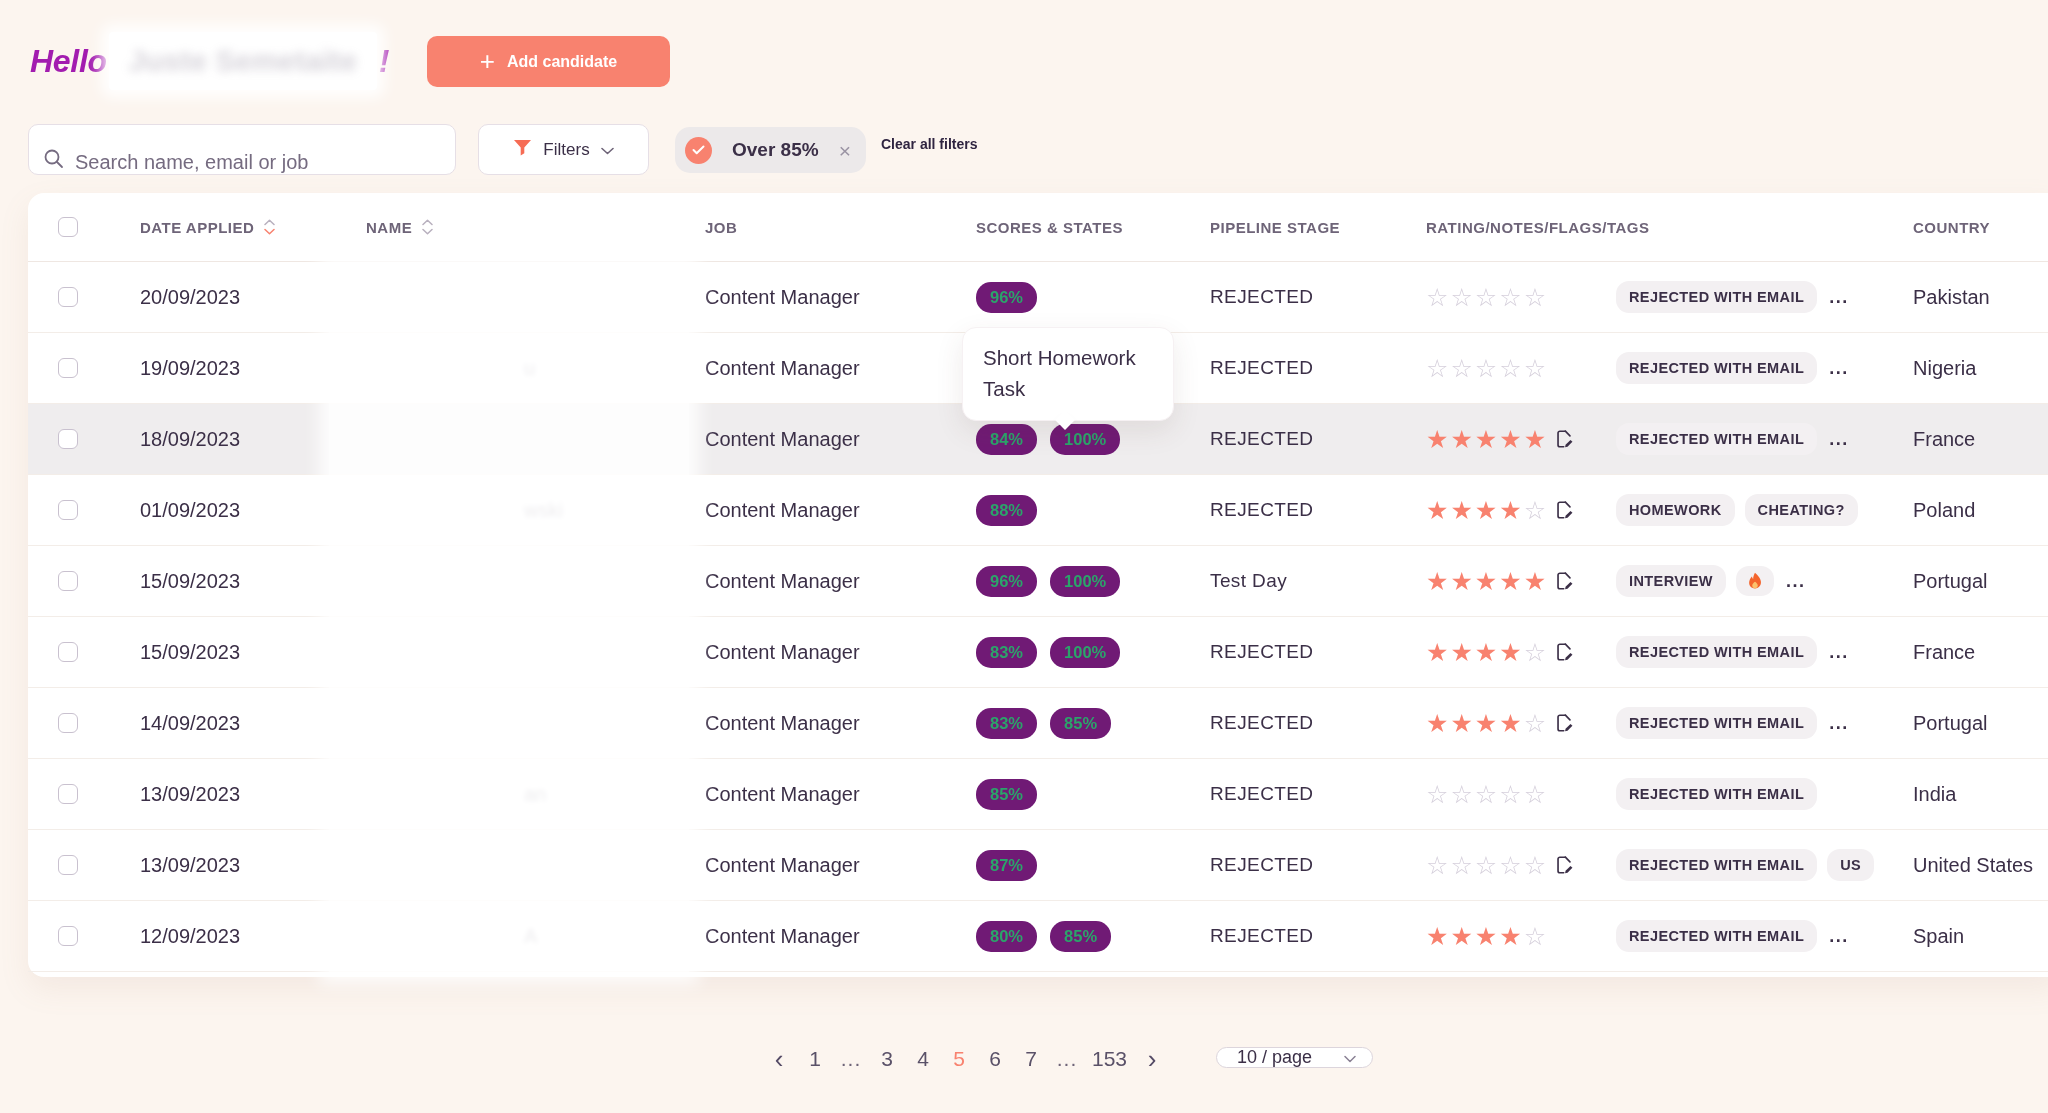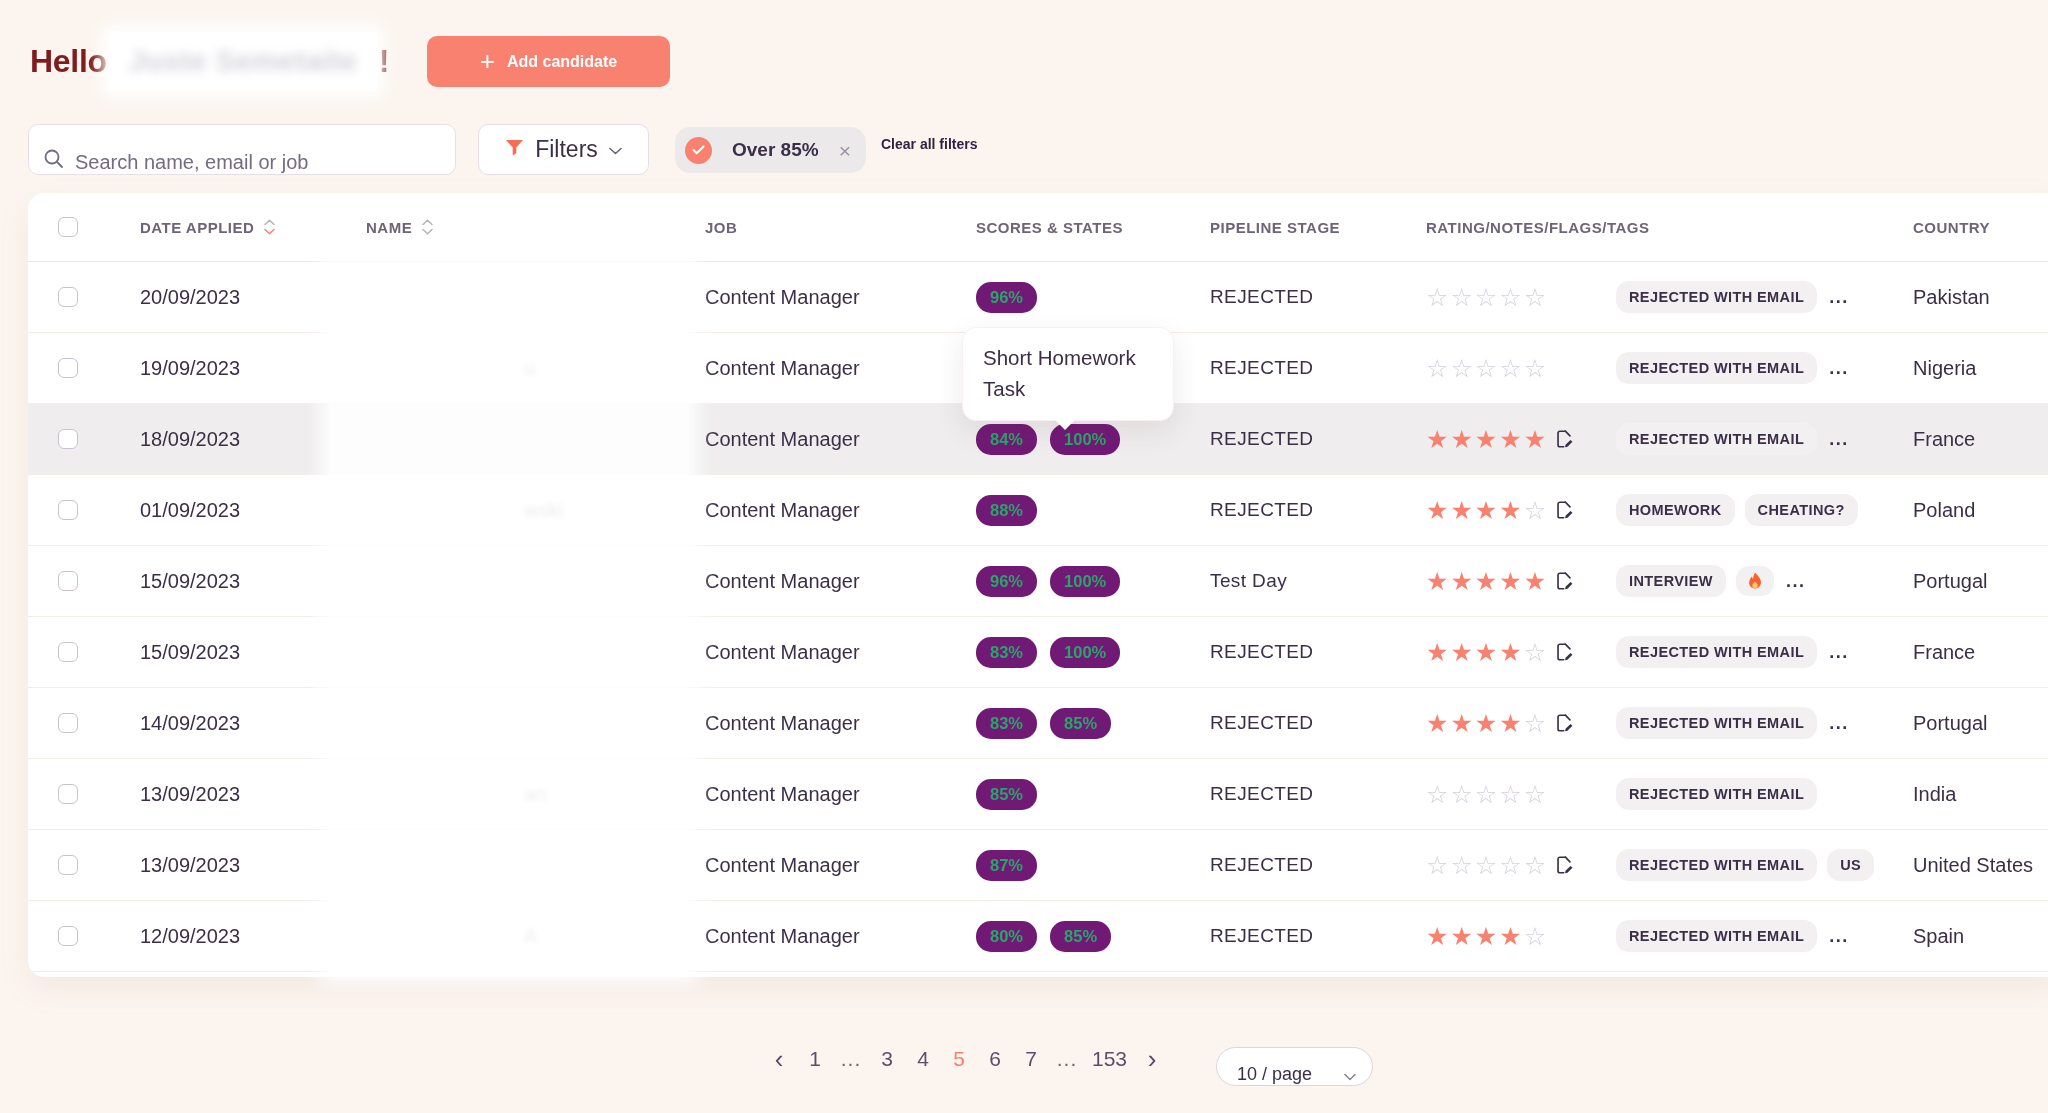--- a/index.html
+++ b/index.html
@@ -6,21 +6,21 @@
   html,body { width:2048px; height:1113px; overflow:hidden; }
   body {
     background:#FCF5EF;
     font-family:"Liberation Sans","DejaVu Sans",sans-serif;
     color:#3B2F47;
     position:relative;
   }
 
   
   .greeting { position:absolute; left:30px; top:32px; display:flex; align-items:center; z-index:2; }
-  .greeting h1 { font-size:32px; font-weight:800; color:#7f1d1d; letter-spacing:-.3px; }
+  .greeting h1 { font-size:32px; font-weight:800; color:#a21caf; letter-spacing:-.3px;font-style:italic; }
   .ghost-box { position:relative; width:268px; height:58px; margin:0 2px; background:#fff;
     border-radius:4px; overflow:hidden; display:flex; align-items:center; justify-content:center;
     box-shadow:0 0 14px 8px rgba(255,255,255,.9); }
   .ghost-box span { font-size:30px; font-weight:800; color:#8B8296; opacity:.35; filter:blur(5px); white-space:nowrap; }
 
   
   .add-btn { position:absolute; left:427px; top:36px; width:243px; height:51px; background:#F8826F;
     border:none; border-radius:10px; display:flex; align-items:center; justify-content:center; gap:12px;
     color:#fff; cursor:pointer; z-index:2; }
   .add-btn .plus { font-size:26px; font-weight:300; line-height:1; margin-top:-2px; }
@@ -28,21 +28,21 @@
 
   
   .search-box { position:absolute; left:28px; top:124px; width:428px; height:51px; background:#fff;
     border:1px solid #E6DFE6; border-radius:10px; display:flex; align-items:flex-end; padding:0 14px; gap:10px; z-index:2; }
   .search-box input { border:none; outline:none; flex:1; font-size:20px; color:#3B2F47;
     font-family:"Liberation Sans","DejaVu Sans",sans-serif; background:transparent; }
   .search-box input::placeholder { color:#756B80; }
   .filters-btn { position:absolute; left:478px; top:124px; width:171px; height:51px; background:#fff;
     border:1px solid #E6DFE6; border-radius:10px; display:flex; align-items:center; justify-content:center;
     gap:11px; cursor:pointer; z-index:2; }
-  .filters-btn .lbl { font-size:23px; font-weight:500; color:#3B2F47; }
+  .filters-btn .lbl { font-size:17px; font-weight:500; color:#3B2F47; }
   .chip { position:absolute; left:675px; top:127px; height:46px; background:#ECE9EA; border-radius:15px;
     display:flex; align-items:center; gap:20px; padding:0 15px 0 10px; z-index:2; }
   .chip .check { width:27px; height:27px; border-radius:50%; background:#F8826F; display:flex;
     align-items:center; justify-content:center; }
   .chip .lbl { font-size:19px; font-weight:600; color:#3B2F47; }
   .chip .close { font-size:21px; color:#9A93A3; cursor:pointer; line-height:1; }
   .clear-all { position:absolute; left:881px; top:136px; font-size:14px; font-weight:700; color:#2F2440;
     cursor:pointer; z-index:2; }
 
   
@@ -90,22 +90,22 @@
   .tooltip::after { content:''; position:absolute; bottom:-7px; left:95px; width:14px; height:14px;
     background:#fff; transform:rotate(45deg); box-shadow:4px 4px 8px rgba(90,60,50,.05); }
 
   
   .pagination { position:absolute; left:768px; top:1046px; display:flex; align-items:center; gap:14px;
     font-size:21px; color:#5A5168; z-index:2; }
   .page, .ellipsis, .pg-nav { min-width:22px; text-align:center; cursor:pointer; }
   .ellipsis { color:#6E6478; letter-spacing:1px; cursor:default; }
   .page.active { color:#F8826F; }
   .pg-nav { font-size:26px; line-height:1; color:#554B66; }
-  .page-size { position:absolute; left:1216px; top:1047px; width:157px; height:39px; background:#fff;
-    border:1px solid #DCD5DC; border-radius:20px; display:flex; align-items:flex-end; justify-content:space-between;
+  .page-size { position:absolute; left:1216px; top:1047px; width:157px; height:21px; background:#fff;
+    border:1px solid #DCD5DC; border-radius:20px; display:flex; align-items:center; justify-content:space-between;
     padding:0 16px 0 20px; cursor:pointer; z-index:2;gap:20px; }
   .page-size .lbl { font-size:18px; color:#3B2F47; }
 </style>
 </head>
 <body>
 
 <div class="greeting">
   <h1>Hello</h1>
   <span class="ghost-box">
     <span>Juste Semetaite</span>

